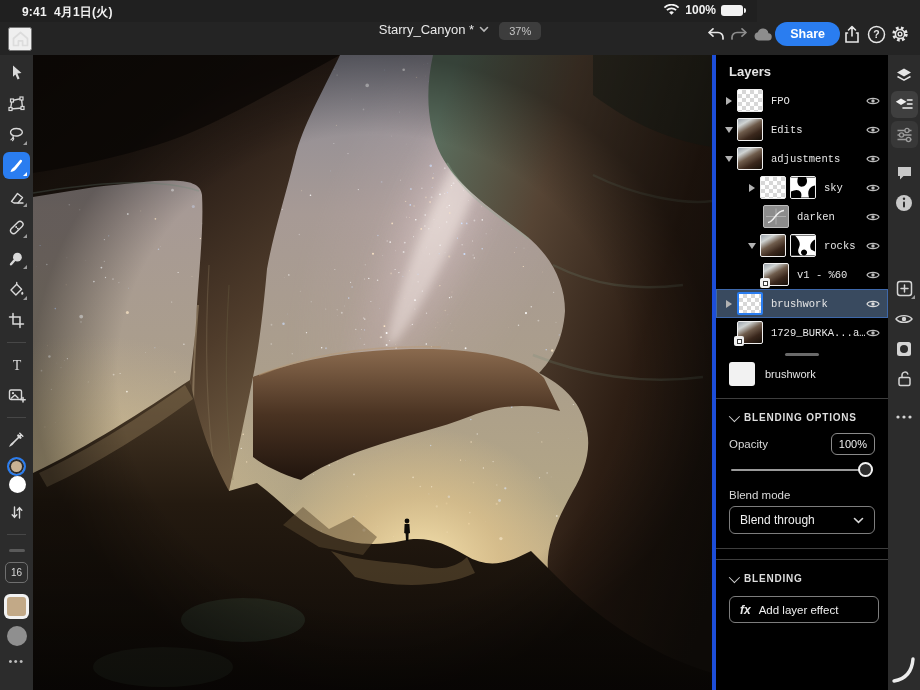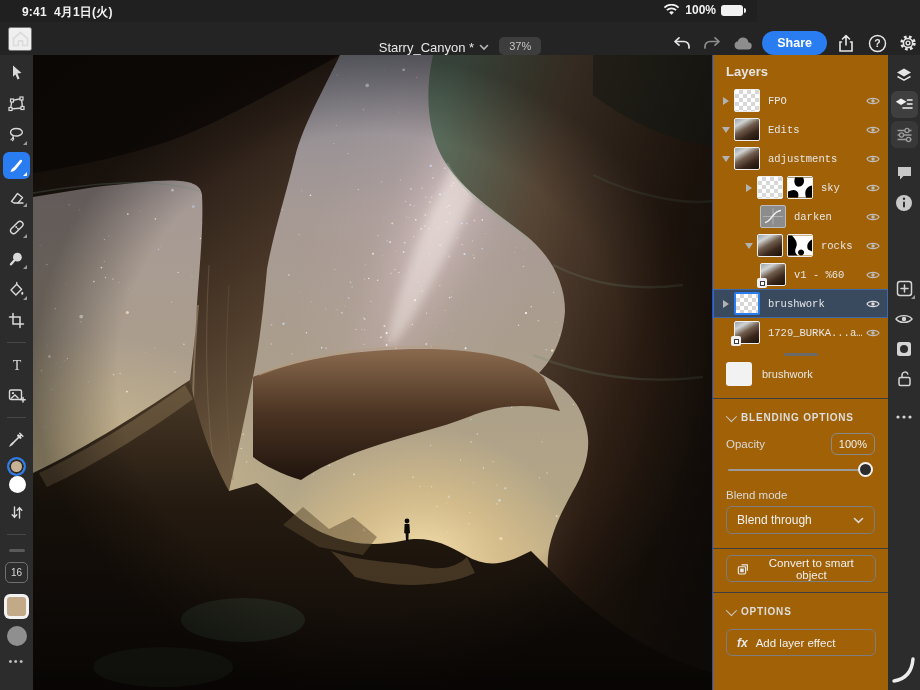--- a/index.html
+++ b/index.html
@@ -11,24 +11,24 @@
   .statusbar { position:absolute; left:0; top:0; width:757px; height:22px; background:#202020; color:#f2f2f2; font-size:12px; font-weight:700; }
   .sb-left { position:absolute; left:22px; top:4px; letter-spacing:.2px; }
   .sb-right { position:absolute; right:14px; top:3px; display:flex; align-items:center; gap:5px; }
   .sb-right .pct { font-size:12px; font-weight:700; }
   .batt { position:relative; width:22px; height:11px; border-radius:3px; background:#f2f2f2; }
   .batt::after { content:""; position:absolute; right:-3px; top:3px; width:2px; height:5px; background:#f2f2f2; border-radius:0 2px 2px 0; }
 
   
   .appbar { position:absolute; left:0; top:22px; width:920px; height:33px; background:#242424; }
   .ab-home { position:absolute; left:8px; top:5px; width:24px; height:24px; display:flex; align-items:center; justify-content:center; }
-  .ab-center { position:absolute; left:0; right:0; top:0; height:33px; display:flex; align-items:flex-end; justify-content:center; gap:10px; }
+  .ab-center { position:absolute; left:0; right:0; top:0; height:33px; display:flex; align-items:flex-start; justify-content:center; gap:10px; }
   .doc-title { color:#e8e8e8; font-size:13px; display:flex; align-items:center; gap:5px; }
   .zoom-badge { background:#3d3d3d; color:#c4c4c4; font-size:11px; padding:3px 10px; border-radius:5px; }
-  .ab-right { position:absolute; right:0; top:0; height:33px; display:flex; align-items:flex-end; gap:7px; }
+  .ab-right { position:absolute; right:8px; top:0; height:33px; display:flex; align-items:flex-start; gap:0; }
   .iconbtn { width:24px; height:24px; display:flex; align-items:center; justify-content:center; background:transparent; border:none; cursor:pointer; }
   .share-btn { background:#2a7df0; color:#fff; border:none; border-radius:13px; height:24px; padding:0 15px; font-size:12.5px; font-weight:700; font-family:inherit; cursor:pointer; }
 
   
   .toolbar { position:absolute; left:0; top:55px; width:33px; height:635px; background:#2c2c2c; display:flex; flex-direction:column; align-items:center; padding-top:4px; }
   .tool { position:relative; width:27px; height:27px; border-radius:6px; display:flex; align-items:center; justify-content:center; margin-bottom:4px; background:transparent; border:none; cursor:pointer; flex:none; }
   .tool.selected { background:#2a7df0; }
   .fly::after { content:""; position:absolute; right:3px; bottom:3px; width:0; height:0; border-bottom:4px solid #9d9d9d; border-left:4px solid transparent; }
   .tool.selected.fly::after { border-bottom-color:#fff; }
   .tb-div { width:19px; height:1px; background:#474747; margin:4px 0 8px; flex:none; }
@@ -39,21 +39,21 @@
   .size-box { width:23px; height:21px; border:1px solid #6f6f6f; border-radius:5px; color:#d8d8d8; font-size:10px; display:flex; align-items:center; justify-content:center; margin-bottom:11px; flex:none; cursor:pointer; }
   .swatch-frame { width:25px; height:25px; background:#f2f2f2; border-radius:6px; padding:3px; margin-bottom:7px; flex:none; cursor:pointer; }
   .swatch-frame .inner { width:100%; height:100%; border-radius:3px; background:#c2a987; }
   .brush-prev { width:20px; height:20px; border-radius:50%; background:#8f8f8f; margin-bottom:9px; flex:none; cursor:pointer; }
   .dots { color:#bdbdbd; font-size:11px; letter-spacing:1.5px; cursor:pointer; }
 
   
   .canvas { position:absolute; left:33px; top:55px; width:679px; height:635px; background:#111; cursor:crosshair; }
 
   
-  .panel { position:absolute; left:712px; top:55px; width:176px; height:635px; background:#a16207; border-left:1px solid #1d4ed8; color:#e4e4e4; overflow:hidden; }
+  .panel { position:absolute; left:712px; top:55px; width:176px; height:635px; background:#000000; border-left:4px solid #1d4ed8; color:#e4e4e4; overflow:hidden; }
   .panel-title { font-size:13px; font-weight:700; padding:9px 0 7px 13px; }
   .lrow { position:relative; height:29px; display:flex; align-items:center; padding-right:8px; cursor:pointer;font-family:Liberation Mono, monospace; }
   .lrow .disc { width:10px; flex:none; display:flex; justify-content:center; }
   .tri-r { width:0; height:0; border-left:6px solid #b2b2b2; border-top:4px solid transparent; border-bottom:4px solid transparent; }
   .tri-d { width:0; height:0; border-top:6px solid #b2b2b2; border-left:4px solid transparent; border-right:4px solid transparent; }
   .ind0 { padding-left:8px; } .ind1 { padding-left:8px; } .ind2 { padding-left:31px; } .ind3 { padding-left:44px; }
   .thumb { position:relative; width:26px; height:23px; border-radius:2px; border:1px solid #efefef; margin-left:3px; flex:none; overflow:visible; }
   .thumb.checker { background-color:#fff; background-image:linear-gradient(45deg,#d7d7d7 25%,transparent 25%,transparent 75%,#d7d7d7 75%),linear-gradient(45deg,#d7d7d7 25%,#fff 25%,#fff 75%,#d7d7d7 75%); background-size:8px 8px; background-position:0 0,4px 4px; }
   .thumb.photo { background:linear-gradient(150deg,#9aa2ab 0%,#cfd3d2 22%,#6f5c4c 45%,#3a271c 70%,#171009 100%); }
   .thumb.adj { background:#8c8c8c; border-color:#bdbdbd; }
@@ -1242,34 +1242,26 @@
     <div class="bm-label">Blend mode</div>
     <div class="dropdown">
       <span>Blend through</span>
       <svg width="11" height="7" viewBox="0 0 11 7">
           <path d="M1.5 1.5 L5.5 5.3 L9.5 1.5" stroke="#d8d8d8" stroke-width="1.6" fill="none" stroke-linecap="round"></path>
         </svg>
     </div>
 
     <div class="pdiv" style="margin-top:14px;"></div>
 
-    <button class="btn">
-      <svg width="14" height="14" viewBox="0 0 14 14">
-          <rect x="1.5" y="4.5" width="8" height="8" rx="1" fill="none" stroke="#e8e8e8" stroke-width="1.3"></rect>
-          <path d="M5 2.5 H11.5 V9" fill="none" stroke="#e8e8e8" stroke-width="1.3"></path>
-          <rect x="3.5" y="6.5" width="4" height="4" fill="#e8e8e8"></rect>
-        </svg>
-      <span>Convert to smart object</span>
-    </button>
 
     <div class="pdiv" style="margin-top:10px;"></div>
 
     <div class="acc-head">
       <span class="chev"></span>
-      <span>OPTIONS</span>
+      <span>BLENDING</span>
     </div>
 
     <button class="btn">
       <span class="fx-glyph">fx</span>
       <span>Add layer effect</span>
     </button>
 
   </div>
 
   <div class="rail">

